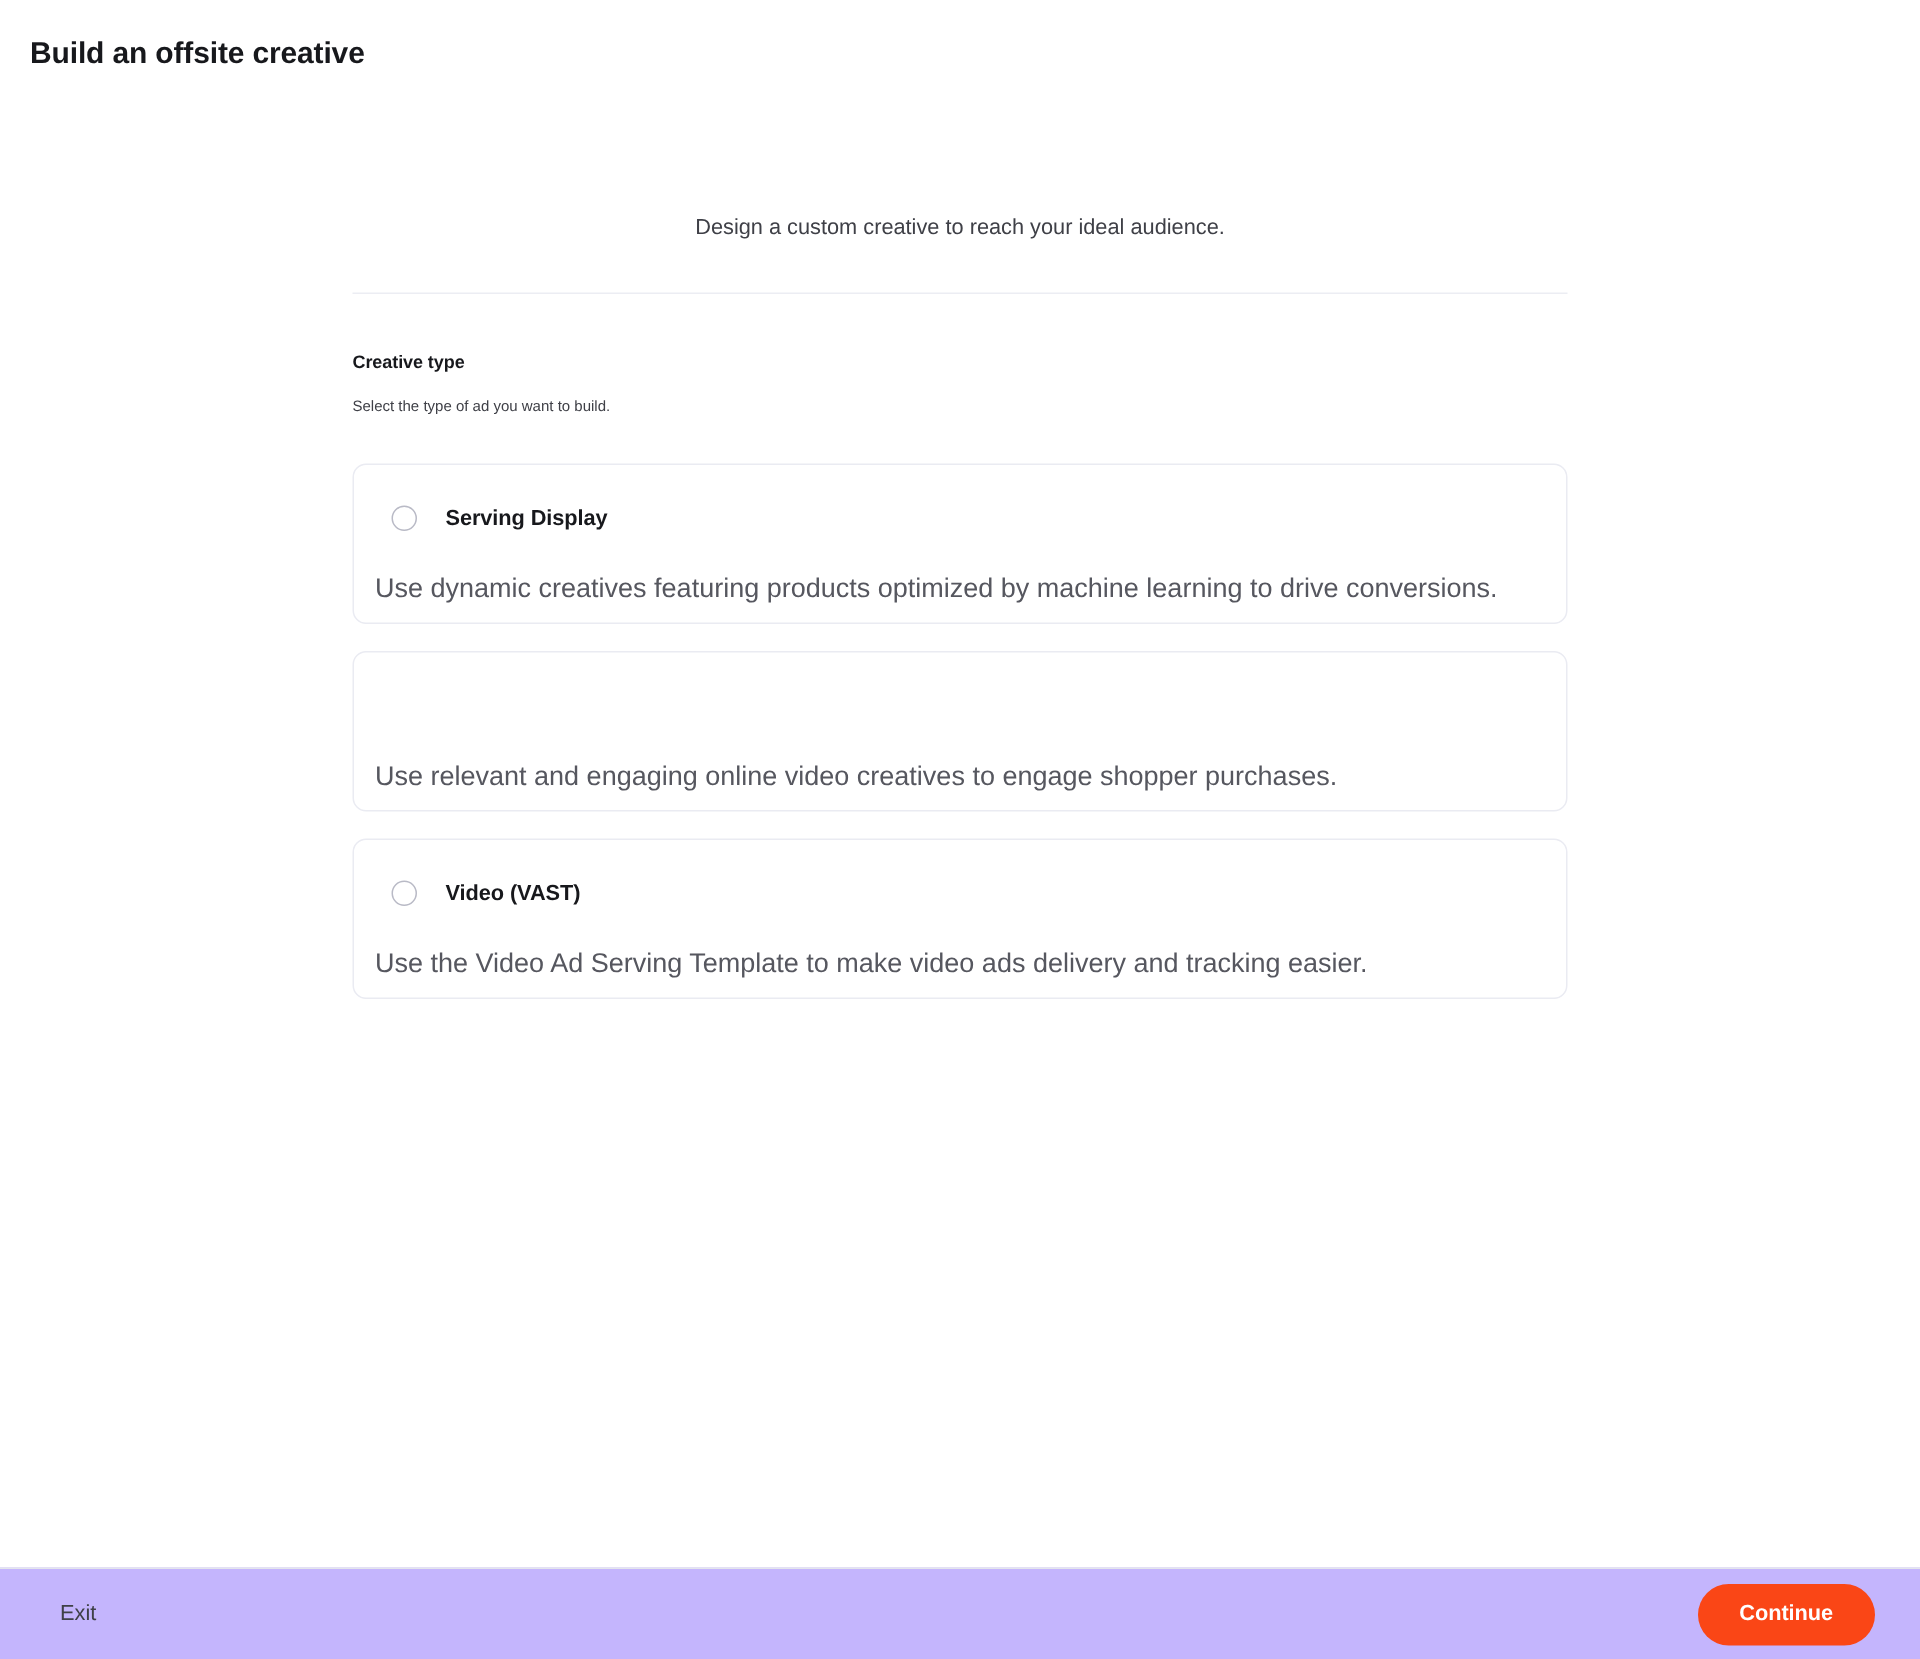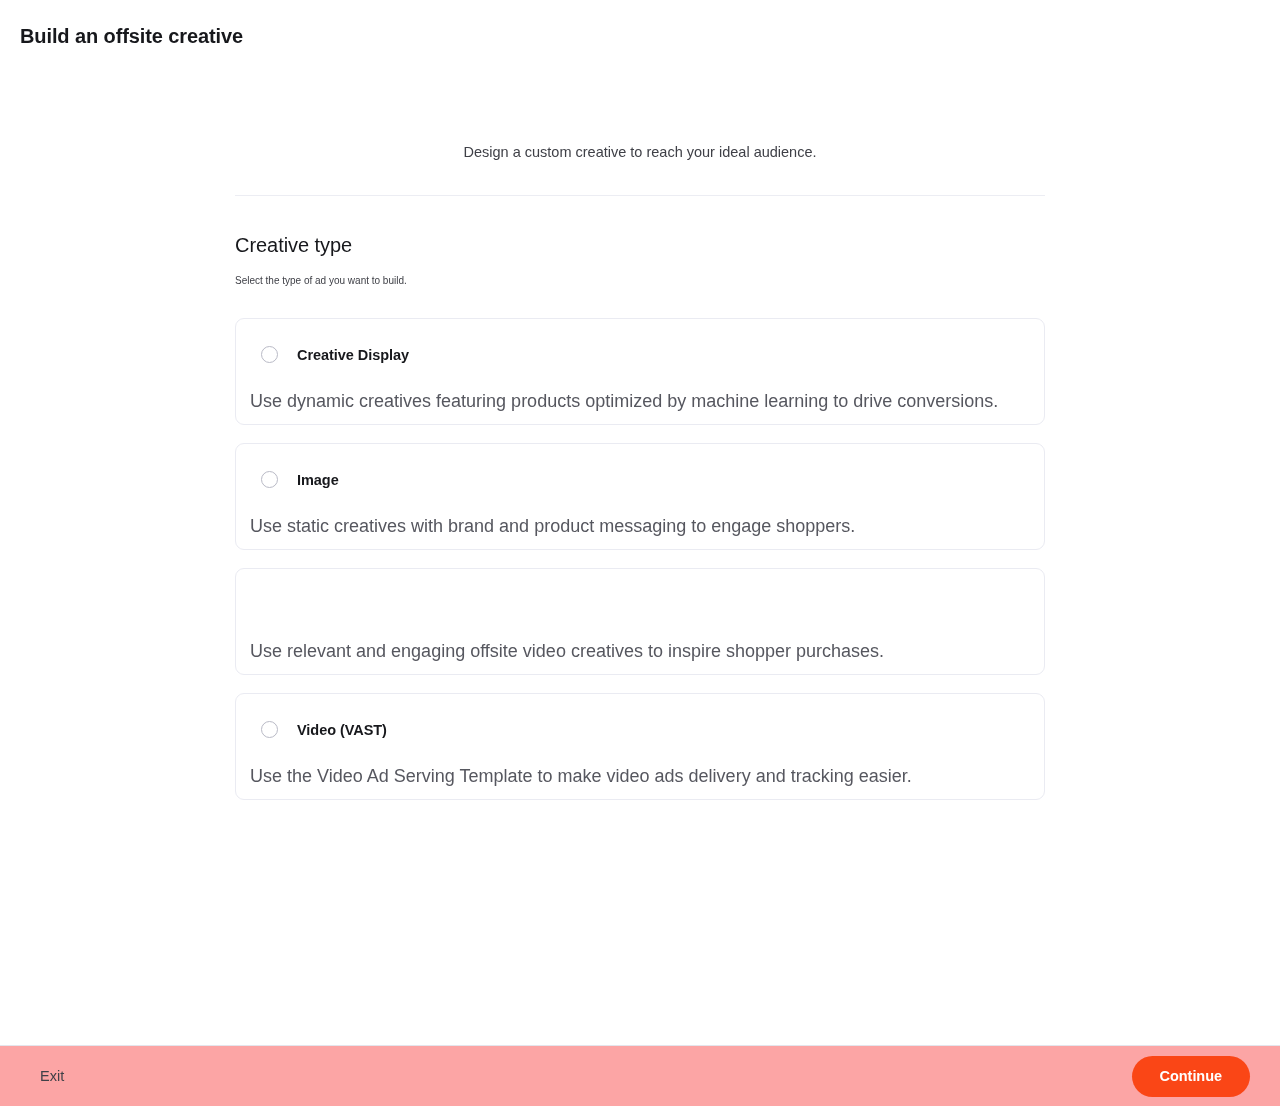--- a/index.html
+++ b/index.html
@@ -76,22 +76,22 @@
     height: 1px;
     background: #ECEDF3;
     margin-top: 35px;
   }
 
   
   .section-head {
     margin-top: 38px;
   }
   .section-title {
-    font-size: 20px;
-    font-weight: 400;
+    font-size: 12px;
+    font-weight: 700;
     color: #17181C;
     letter-spacing: -0.05px;
   }
   .section-desc {
     margin-top: 18px;
     font-size: 10px;
     color: #3F4047;
   }
 
   
@@ -145,21 +145,21 @@
     font-weight: 400;
   }
 
   
   .footer {
     position: absolute;
     left: 0;
     bottom: 0;
     width: 1280px;
     height: 61px;
-    background: #fca5a5;
+    background: #c4b5fd;
     border-top: 1px solid #E4E5EC;
     display: flex;
     align-items: center;
     justify-content: space-between;
   }
   .exit-link {
     margin-left: 40px;
     font-size: 14.5px;
     color: #3F4047;
     background: none;
@@ -203,36 +203,29 @@
       <div class="section-head">
         <div class="section-title">Creative type</div>
         <div class="section-desc">Select the type of ad you want to build.</div>
       </div>
 
       <div class="options">
 
         <div class="option-card">
           <div class="option-row">
             <span class="radio"></span>
-            <span class="option-label">Creative Display</span>
+            <span class="option-label">Serving Display</span>
           </div>
           <div class="option-desc">Use dynamic creatives featuring products optimized by machine learning to drive conversions.</div>
         </div>
 
+
+
         <div class="option-card">
-          <div class="option-row">
-            <span class="radio"></span>
-            <span class="option-label">Image</span>
-          </div>
-          <div class="option-desc">Use static creatives with brand and product messaging to engage shoppers.</div>
-        </div>
-
-
-        <div class="option-card">
-          <div class="option-desc">Use relevant and engaging offsite video creatives to inspire shopper purchases.</div>
+          <div class="option-desc">Use relevant and engaging online video creatives to engage shopper purchases.</div>
         </div>
 
         <div class="option-card">
           <div class="option-row">
             <span class="radio"></span>
             <span class="option-label">Video (VAST)</span>
           </div>
           <div class="option-desc">Use the Video Ad Serving Template to make video ads delivery and tracking easier.</div>
         </div>
 

